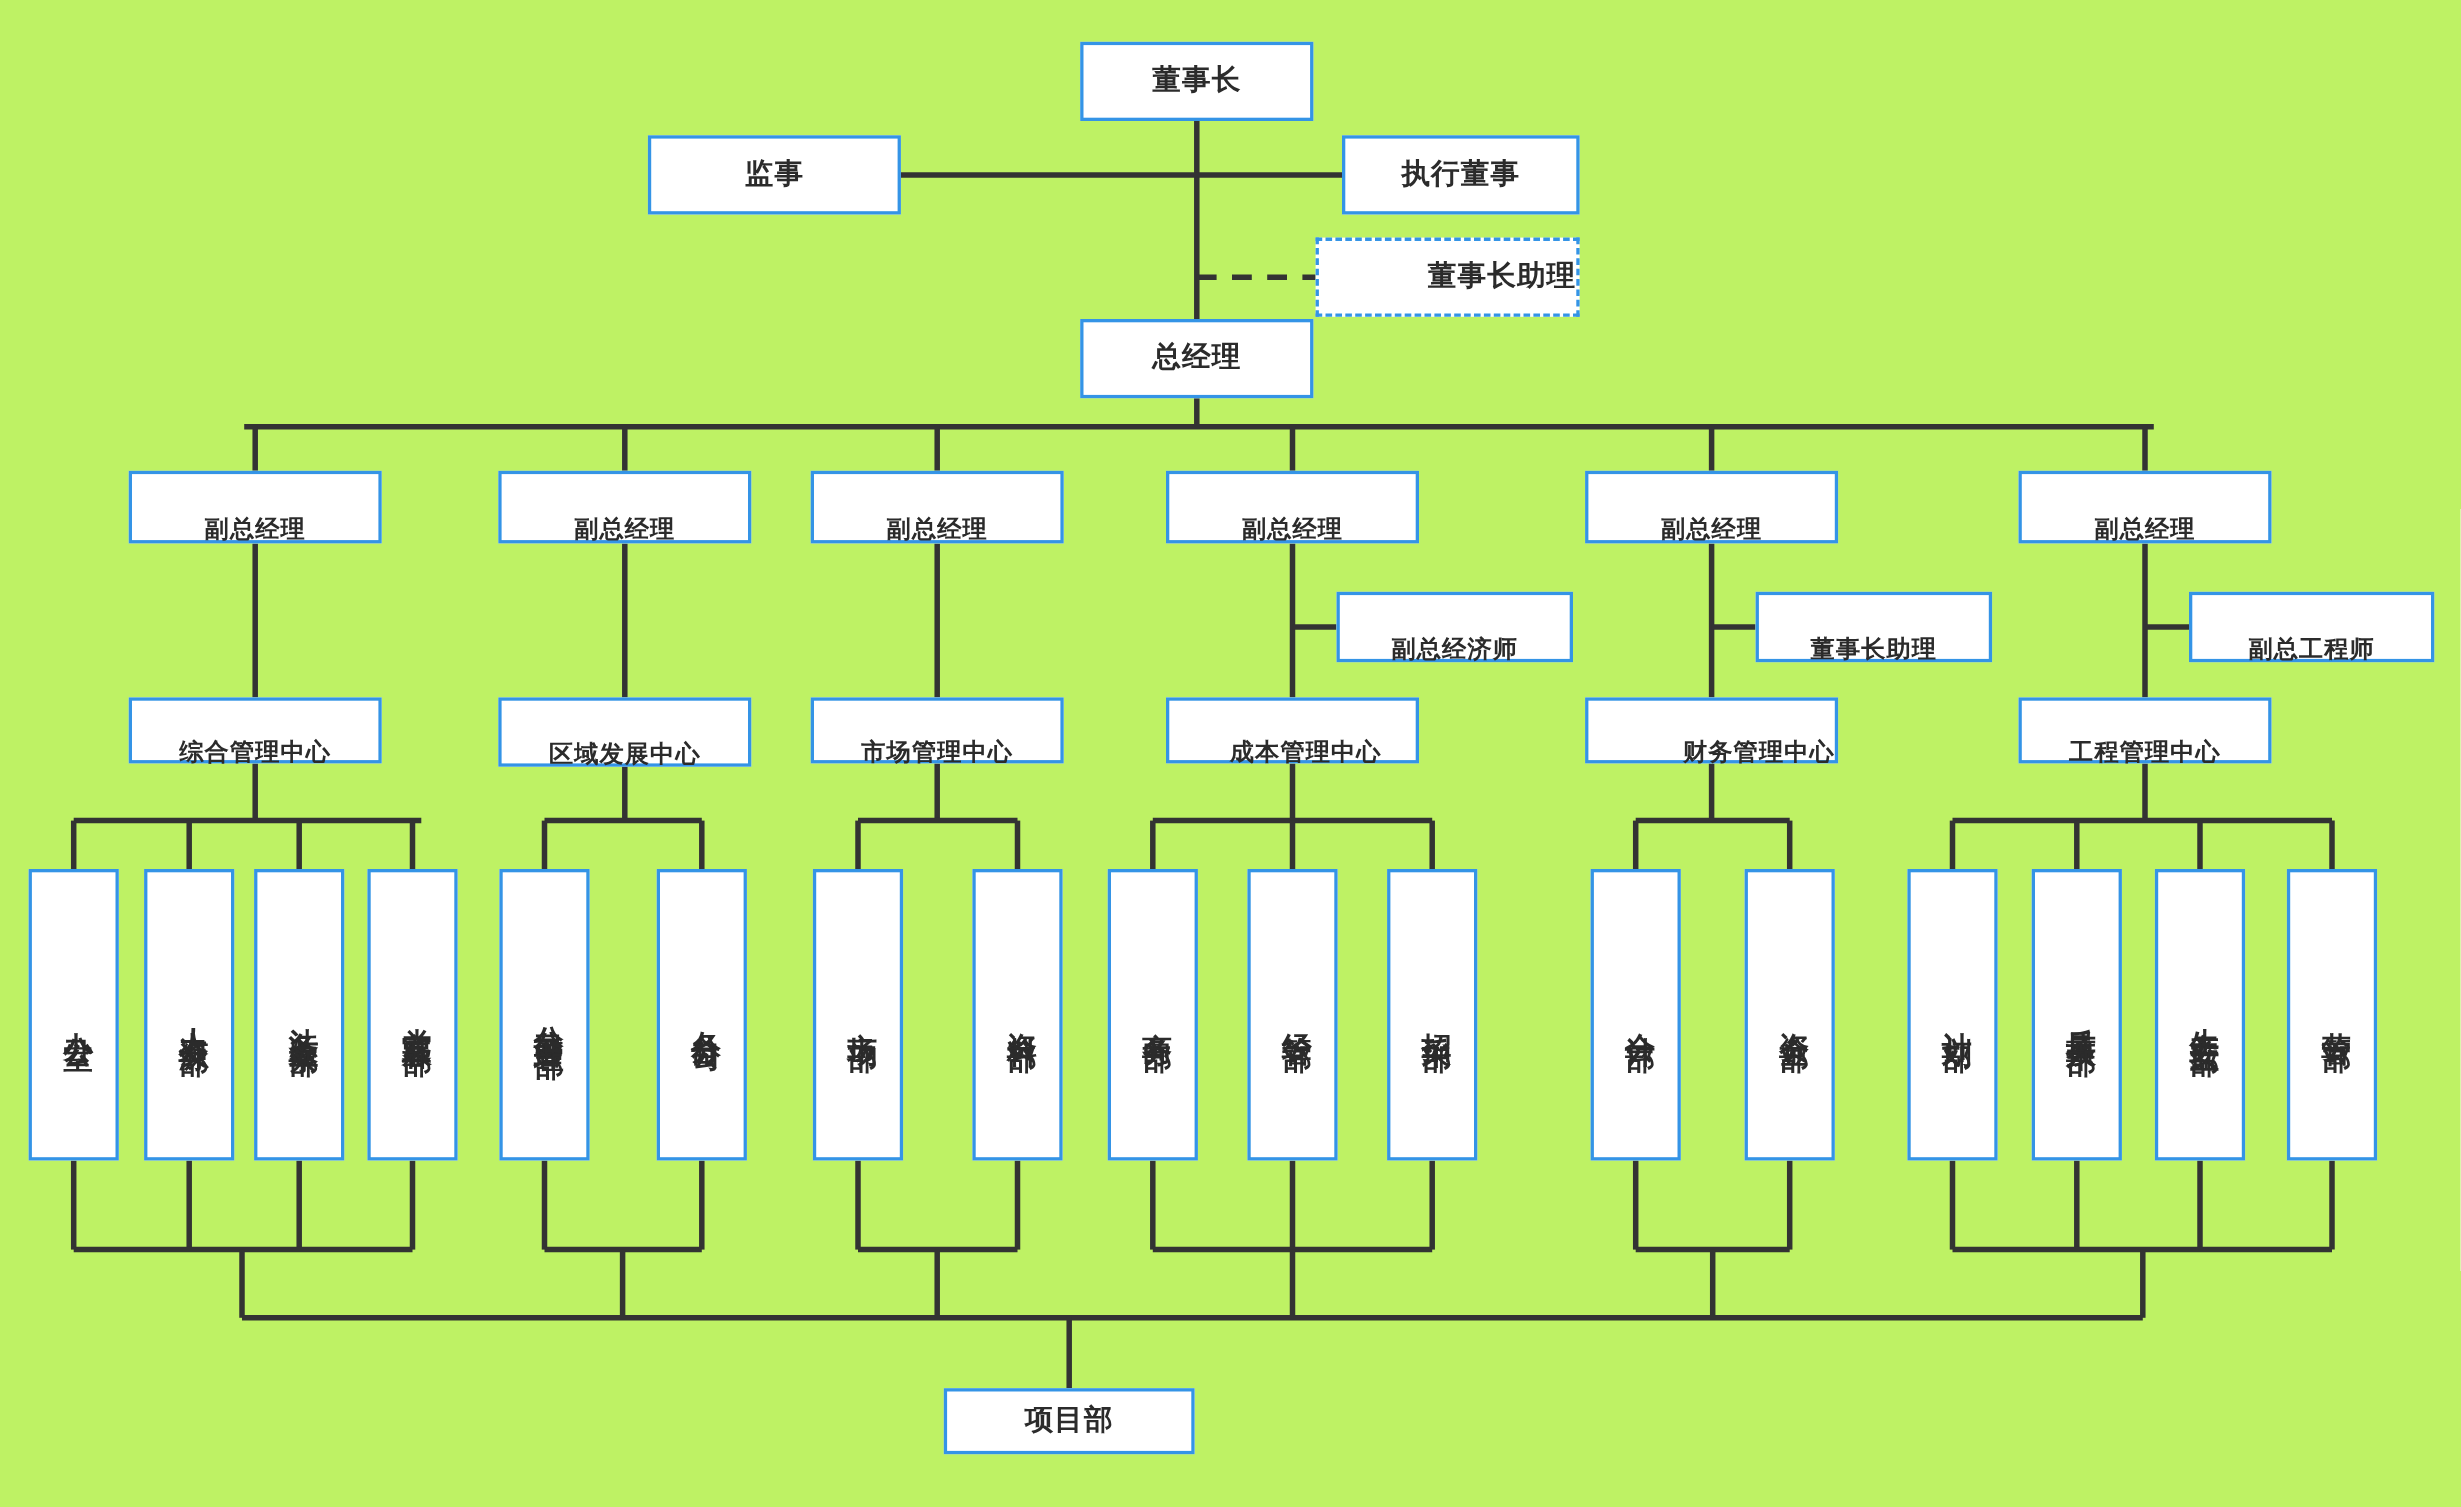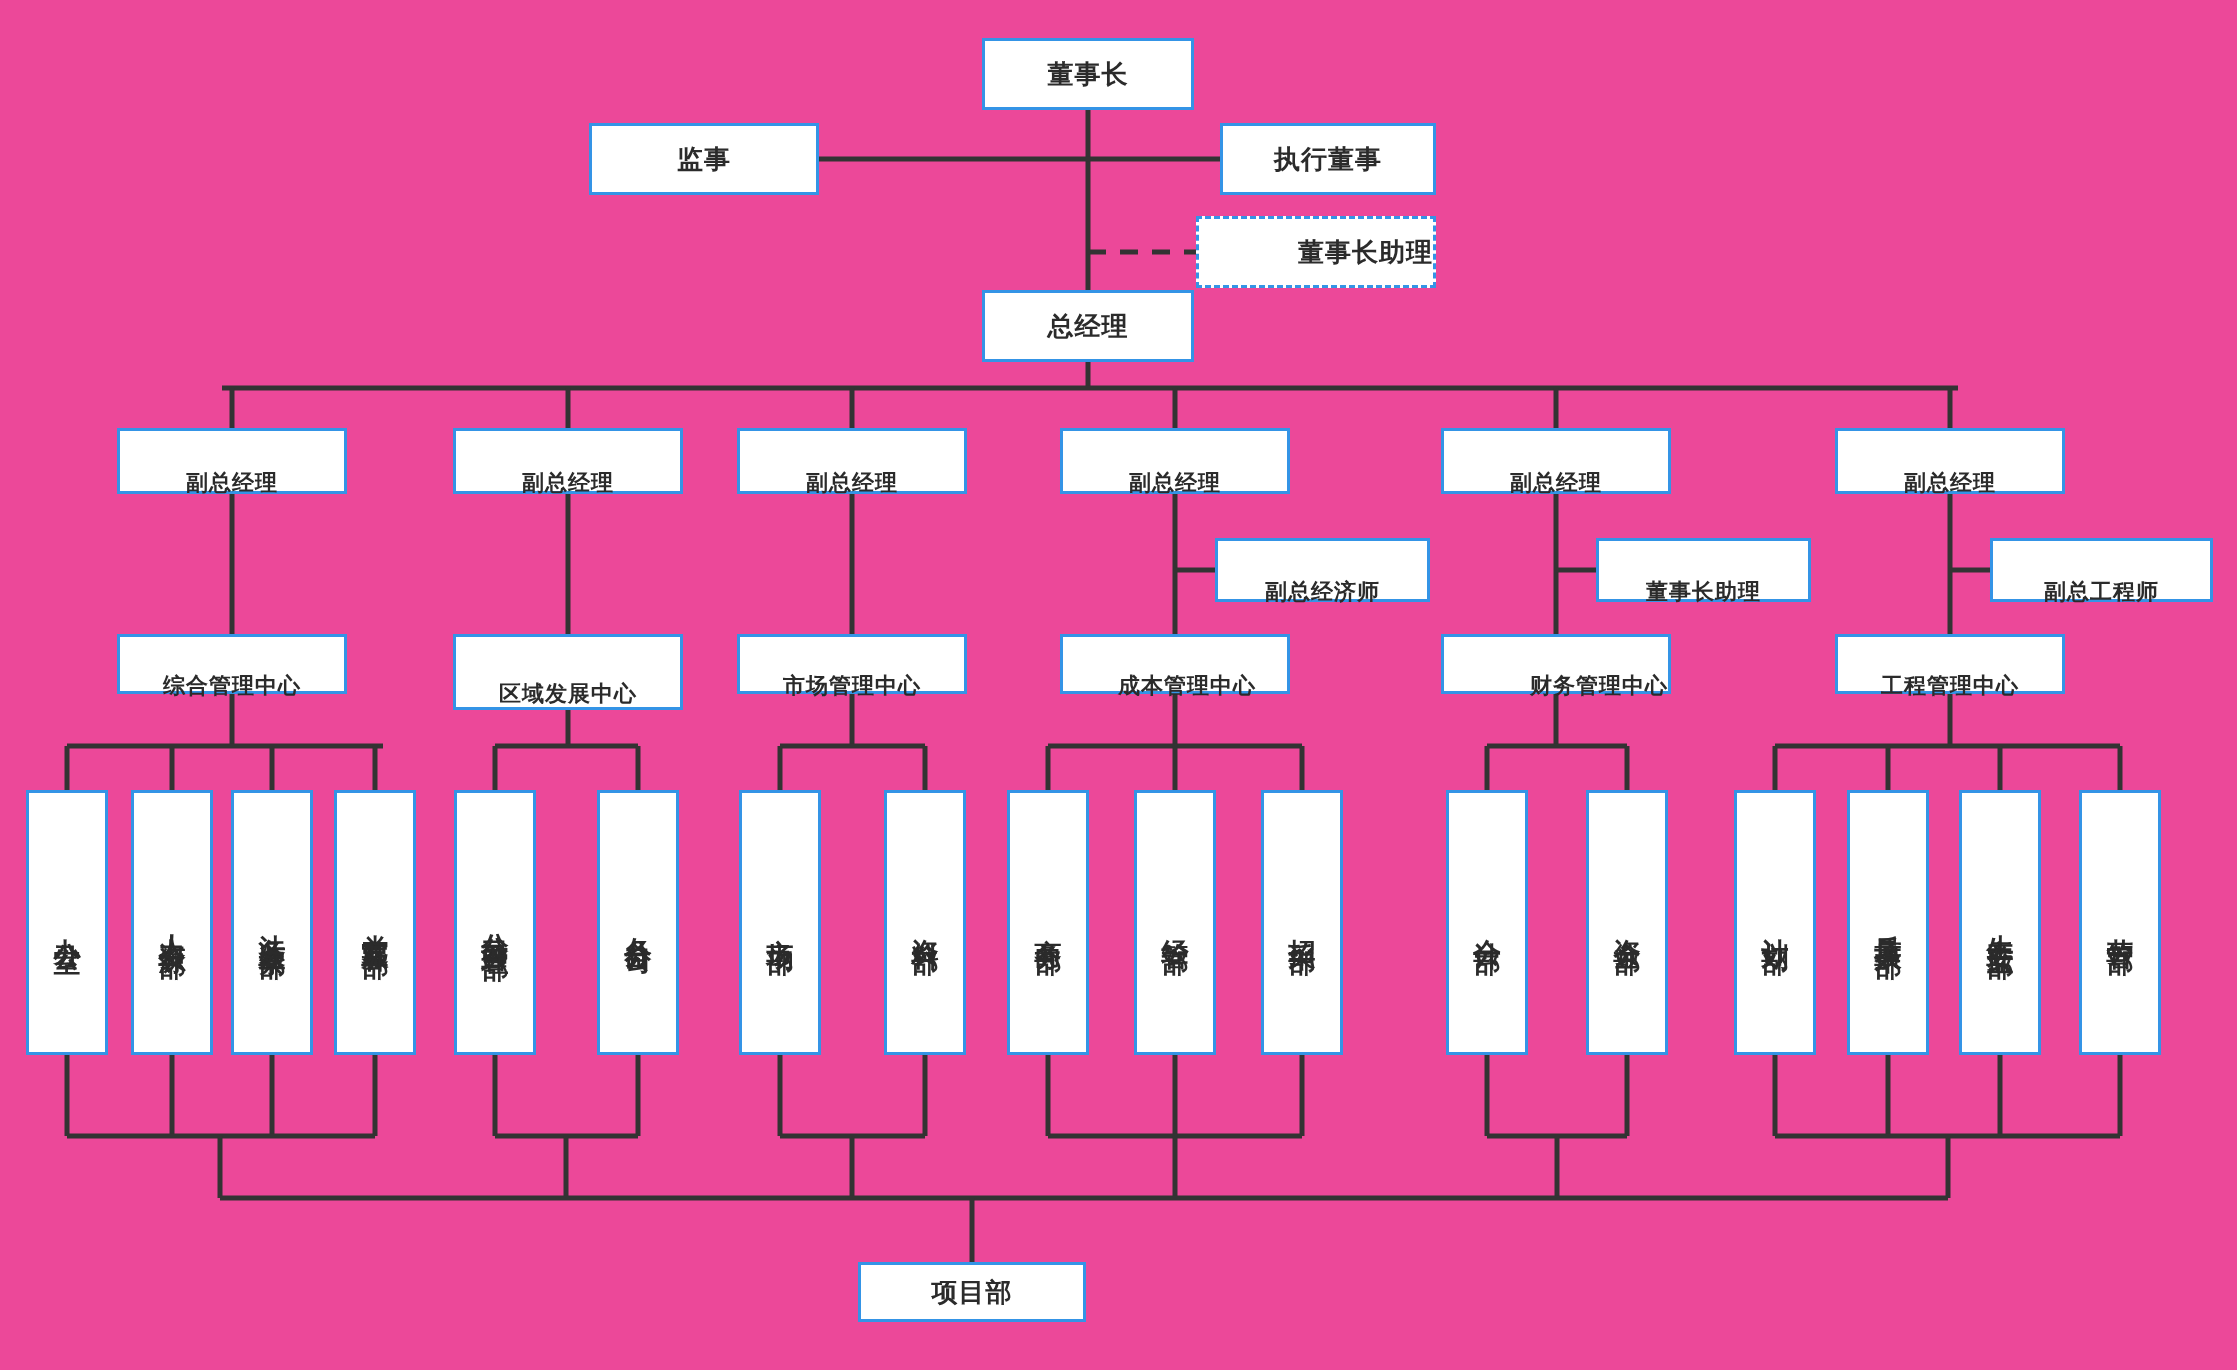--- a/index.html
+++ b/index.html
@@ -7,22 +7,23 @@
     padding: 0;
     background: #ffffff;
   }
   body {
     font-family: "DejaVu Sans", "Liberation Sans", sans-serif;
   }
   #chart-root {
     position: relative;
     width: 2237px;
     height: 1370px;
-    background: #ec4899;
+    background: #bef264;
     overflow: hidden;
+    font-family: Liberation Mono, monospace;
   }
   #edge-layer {
     position: absolute;
     left: 0;
     top: 0;
     width: 2237px;
     height: 1370px;
     pointer-events: none;
   }
   .node {
@@ -235,21 +236,21 @@
   <div class="node h2" style="left:1596px; top:538px; width:215px; height:64px;">
     <span class="label">董事长助理</span>
   </div>
   <div class="node h2" style="left:1990px; top:538px; width:223px; height:64px;">
     <span class="label">副总工程师</span>
   </div>
 
   <div class="node h2" style="left:117px; top:634px; width:230px; height:60px;">
     <span class="label">综合管理中心</span>
   </div>
-  <div class="node h2" style="left:453px; top:634px; width:230px; height:76px;">
+  <div class="node h2" style="left:453px; top:634px; width:230px; height:63px;">
     <span class="label">区域发展中心</span>
   </div>
   <div class="node h2" style="left:737px; top:634px; width:230px; height:60px;">
     <span class="label">市场管理中心</span>
   </div>
   <div class="node h2" style="left:1060px; top:634px; width:230px; height:60px;padding-left:24px;">
     <span class="label">成本管理中心</span>
   </div>
   <div class="node h2" style="left:1441px; top:634px; width:230px; height:60px;justify-content:flex-end;">
     <span class="label">财务管理中心</span>

